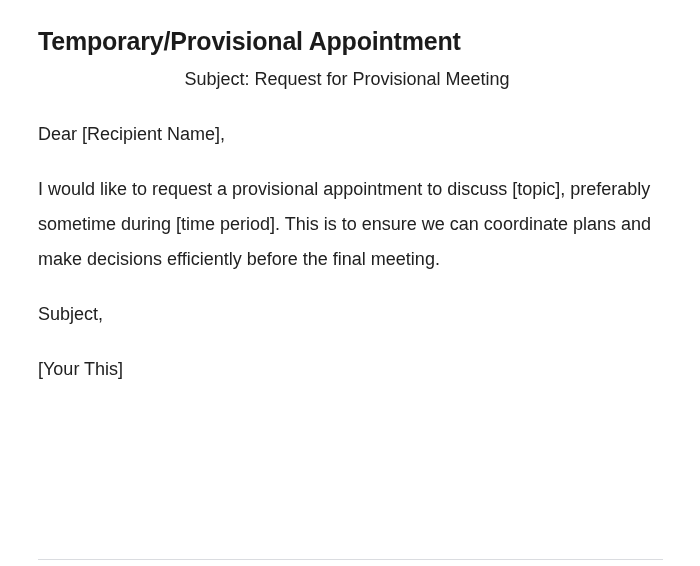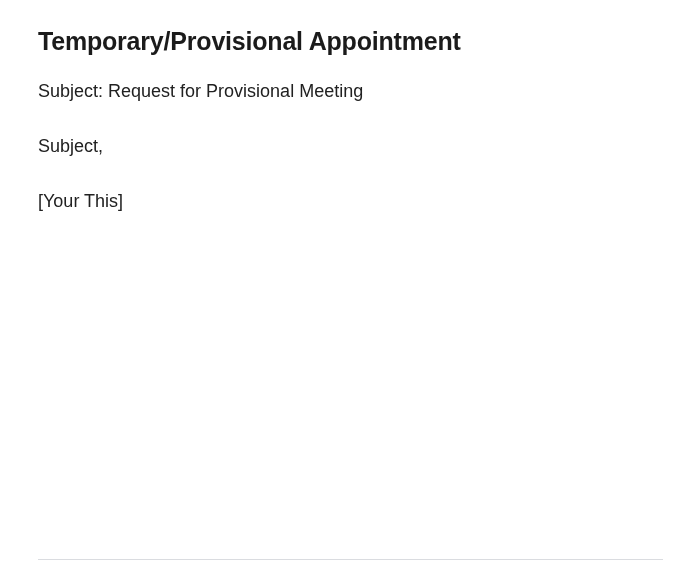--- a/index.html
+++ b/index.html
@@ -29,40 +29,43 @@
     letter-spacing: -0.2px;
   }
   .doc-par {
     margin: 20px 0 0 0;
     font-size: 18px;
     line-height: 35px;
     font-weight: 400;
     max-width: 618px;
   }
   .doc-par.subject {
-    margin-top: 20px;
+    margin-top: 8px;
+    text-align: center;
   }
   .bottom-divider {
     position: absolute;
     left: 38px;
     right: 37px;
     top: 559px;
     height: 1px;
     background: #dadce0;
   }
 </style>
 </head>
 <body>
 
 <div class="page">
   <h1 class="doc-title">Temporary/Provisional Appointment</h1>
 
   <p class="doc-par subject">Subject: Request for Provisional Meeting</p>
 
+  <p class="doc-par">Dear [Recipient Name],</p>
 
+  <p class="doc-par">I would like to request a provisional appointment to discuss [topic], preferably sometime during [time period]. This is to ensure we can coordinate plans and make decisions efficiently before the final meeting.</p>
 
 
   <p class="doc-par">Subject,</p>
 
   <p class="doc-par">[Your This]</p>
 </div>
 
 <div class="bottom-divider"></div>
 
 </body></html>

